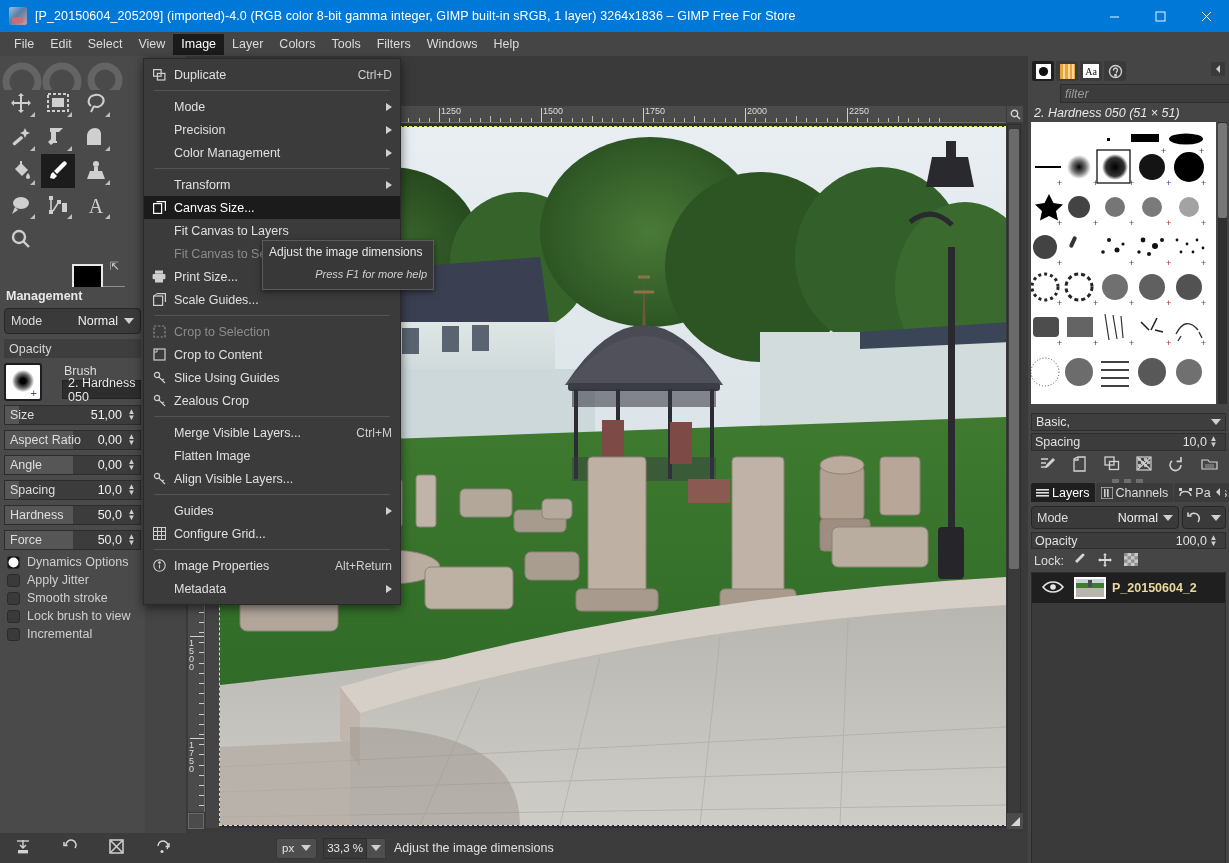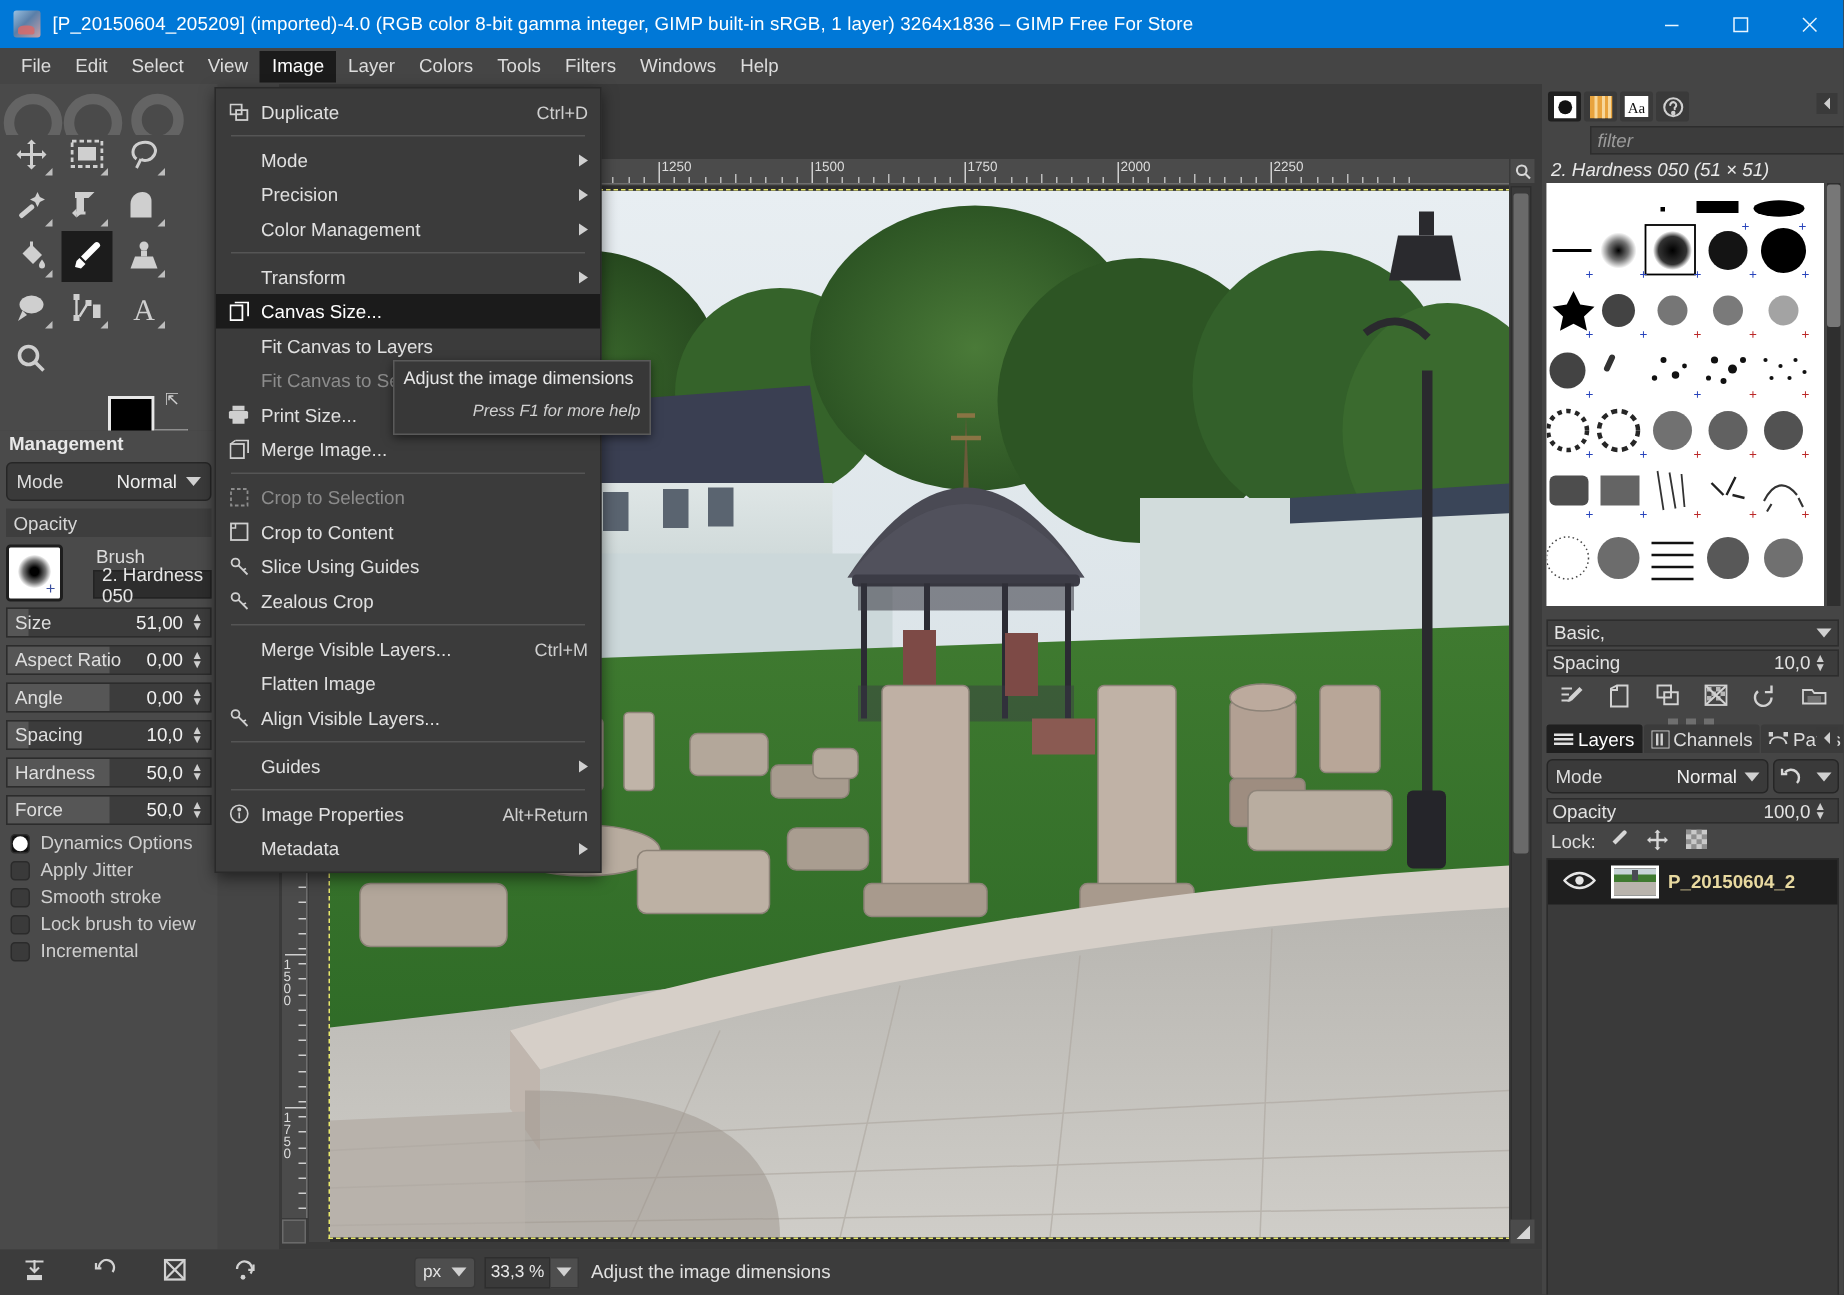--- a/index.html
+++ b/index.html
@@ -1216,21 +1216,21 @@
       <span class="tx">Print Size...</span>
     </div>
     <div class="mi">
       <span class="ic">
         <svg width="13" height="13" viewBox="0 0 13 13" fill="none" stroke="#cfcfcf" stroke-width="1.2">
             <rect x="0.6" y="3" width="9" height="9.4"></rect>
             <path d="M4 0.6h8.4V9"></path>
             <path d="M0.6 3L4 0.6" stroke-width="1"></path>
           </svg>
       </span>
-      <span class="tx">Merge Image...</span>
+      <span class="tx">Scale Guides...</span>
     </div>
     <div class="msep"></div>
 
     <div class="mi dis">
       <span class="ic">
         <svg width="13" height="13" viewBox="0 0 13 13" fill="none" stroke="#8c8c8c" stroke-width="1.2" stroke-dasharray="2.4,1.6">
             <rect x="1" y="1" width="11" height="11"></rect>
           </svg>
       </span>
       <span class="tx">Crop to Selection</span>
@@ -1285,20 +1285,32 @@
       </span>
       <span class="tx">Align Visible Layers...</span>
     </div>
     <div class="msep"></div>
 
     <div class="mi">
       <span class="ic"></span>
       <span class="tx">Guides</span>
       <span class="arr"></span>
     </div>
+    <div class="mi">
+      <span class="ic">
+        <svg width="13" height="13" viewBox="0 0 13 13" fill="none" stroke="#cfcfcf" stroke-width="1">
+            <rect x="0.5" y="0.5" width="12" height="12"></rect>
+            <line x1="4.5" y1="0.5" x2="4.5" y2="12.5"></line>
+            <line x1="8.5" y1="0.5" x2="8.5" y2="12.5"></line>
+            <line x1="0.5" y1="4.5" x2="12.5" y2="4.5"></line>
+            <line x1="0.5" y1="8.5" x2="12.5" y2="8.5"></line>
+          </svg>
+      </span>
+      <span class="tx">Configure Grid...</span>
+    </div>
     <div class="msep"></div>
 
     <div class="mi">
       <span class="ic">
         <svg width="13" height="13" viewBox="0 0 13 13" fill="none" stroke="#cfcfcf" stroke-width="1.1">
             <circle cx="6.5" cy="6.5" r="5.7"></circle>
             <line x1="6.5" y1="5.6" x2="6.5" y2="9.6"></line>
             <circle cx="6.5" cy="3.6" r="0.8" fill="#cfcfcf"></circle>
           </svg>
       </span>

